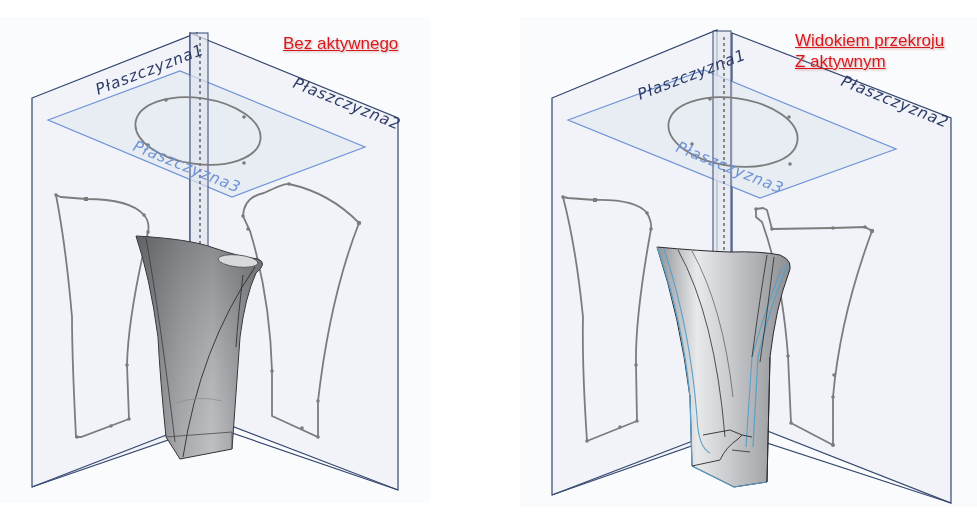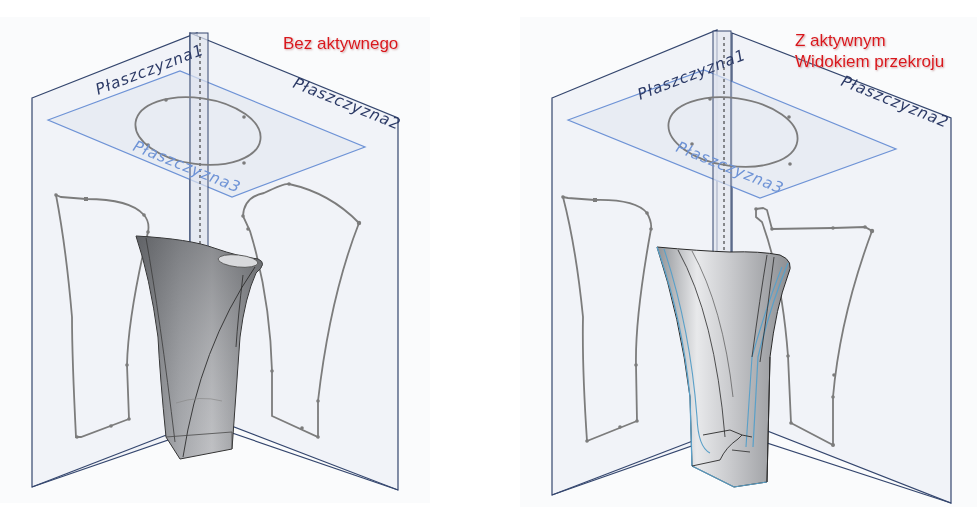--- a/index.html
+++ b/index.html
@@ -2,21 +2,21 @@
 <html><head>
 <meta charset="utf-8">
 <style>
   html, body { margin:0; padding:0; background:#ffffff; }
   body { width:977px; height:528px; position:relative; overflow:hidden; font-family:"DejaVu Sans", sans-serif; }
   .panel { position:absolute; top:17px; background:#fafbfc; }
   #panel-left { left:0; width:430px; height:486px; }
   #panel-right { left:520px; width:457px; height:490px; }
   .scene { position:absolute; left:0; top:0; width:100%; height:100%; overflow:visible; }
   .caption { position:absolute; color:#d8171c; font-family:"Liberation Sans", sans-serif; font-size:17px; line-height:21px;
-             text-shadow: 0 0 1px #fff, 1px 1px 2px rgba(120,0,0,0.35); white-space:nowrap; }
+             text-shadow: 0 0 1px #fff, 1px 1px 2px rgba(120,0,0,0.35); white-space:nowrap;text-decoration:underline; }
   .caption div { display:block; }
   .plane-label { font-family:"DejaVu Sans", sans-serif; font-style:italic; font-size:15.5px; letter-spacing:1px; }
 </style>
 </head>
 <body>
 
 <div id="panel-left" class="panel">
   <svg class="scene" viewBox="0 0 430 486">
     <defs>
       <linearGradient id="vaseGradL" x1="0" x2="1" y1="0" y2="0">
@@ -161,16 +161,16 @@
       <path d="M254,240 Q248,290 240,345" fill="none" stroke="#2a2a2a" stroke-width="0.8"></path>
       <path d="M250,340 L247,465" fill="none" stroke="#2a2a2a" stroke-width="0.9"></path>
     </g>
 
     <text class="plane-label" x="120" y="83" fill="#2c3a66" transform="rotate(-21 120 83)">Płaszczyzna1</text>
     <text class="plane-label" x="320" y="68" fill="#2c3a66" transform="rotate(22 320 68)">Płaszczyzna2</text>
     <text class="plane-label" x="155" y="134" fill="#6e93d6" transform="rotate(22 155 134)">Płaszczyzna3</text>
   </svg>
 
   <div class="caption" style="left:275px; top:13px;">
+    <div>Widokiem przekroju</div>
     <div>Z aktywnym</div>
-    <div>Widokiem przekroju</div>
   </div>
 </div>
 
 </body></html>

